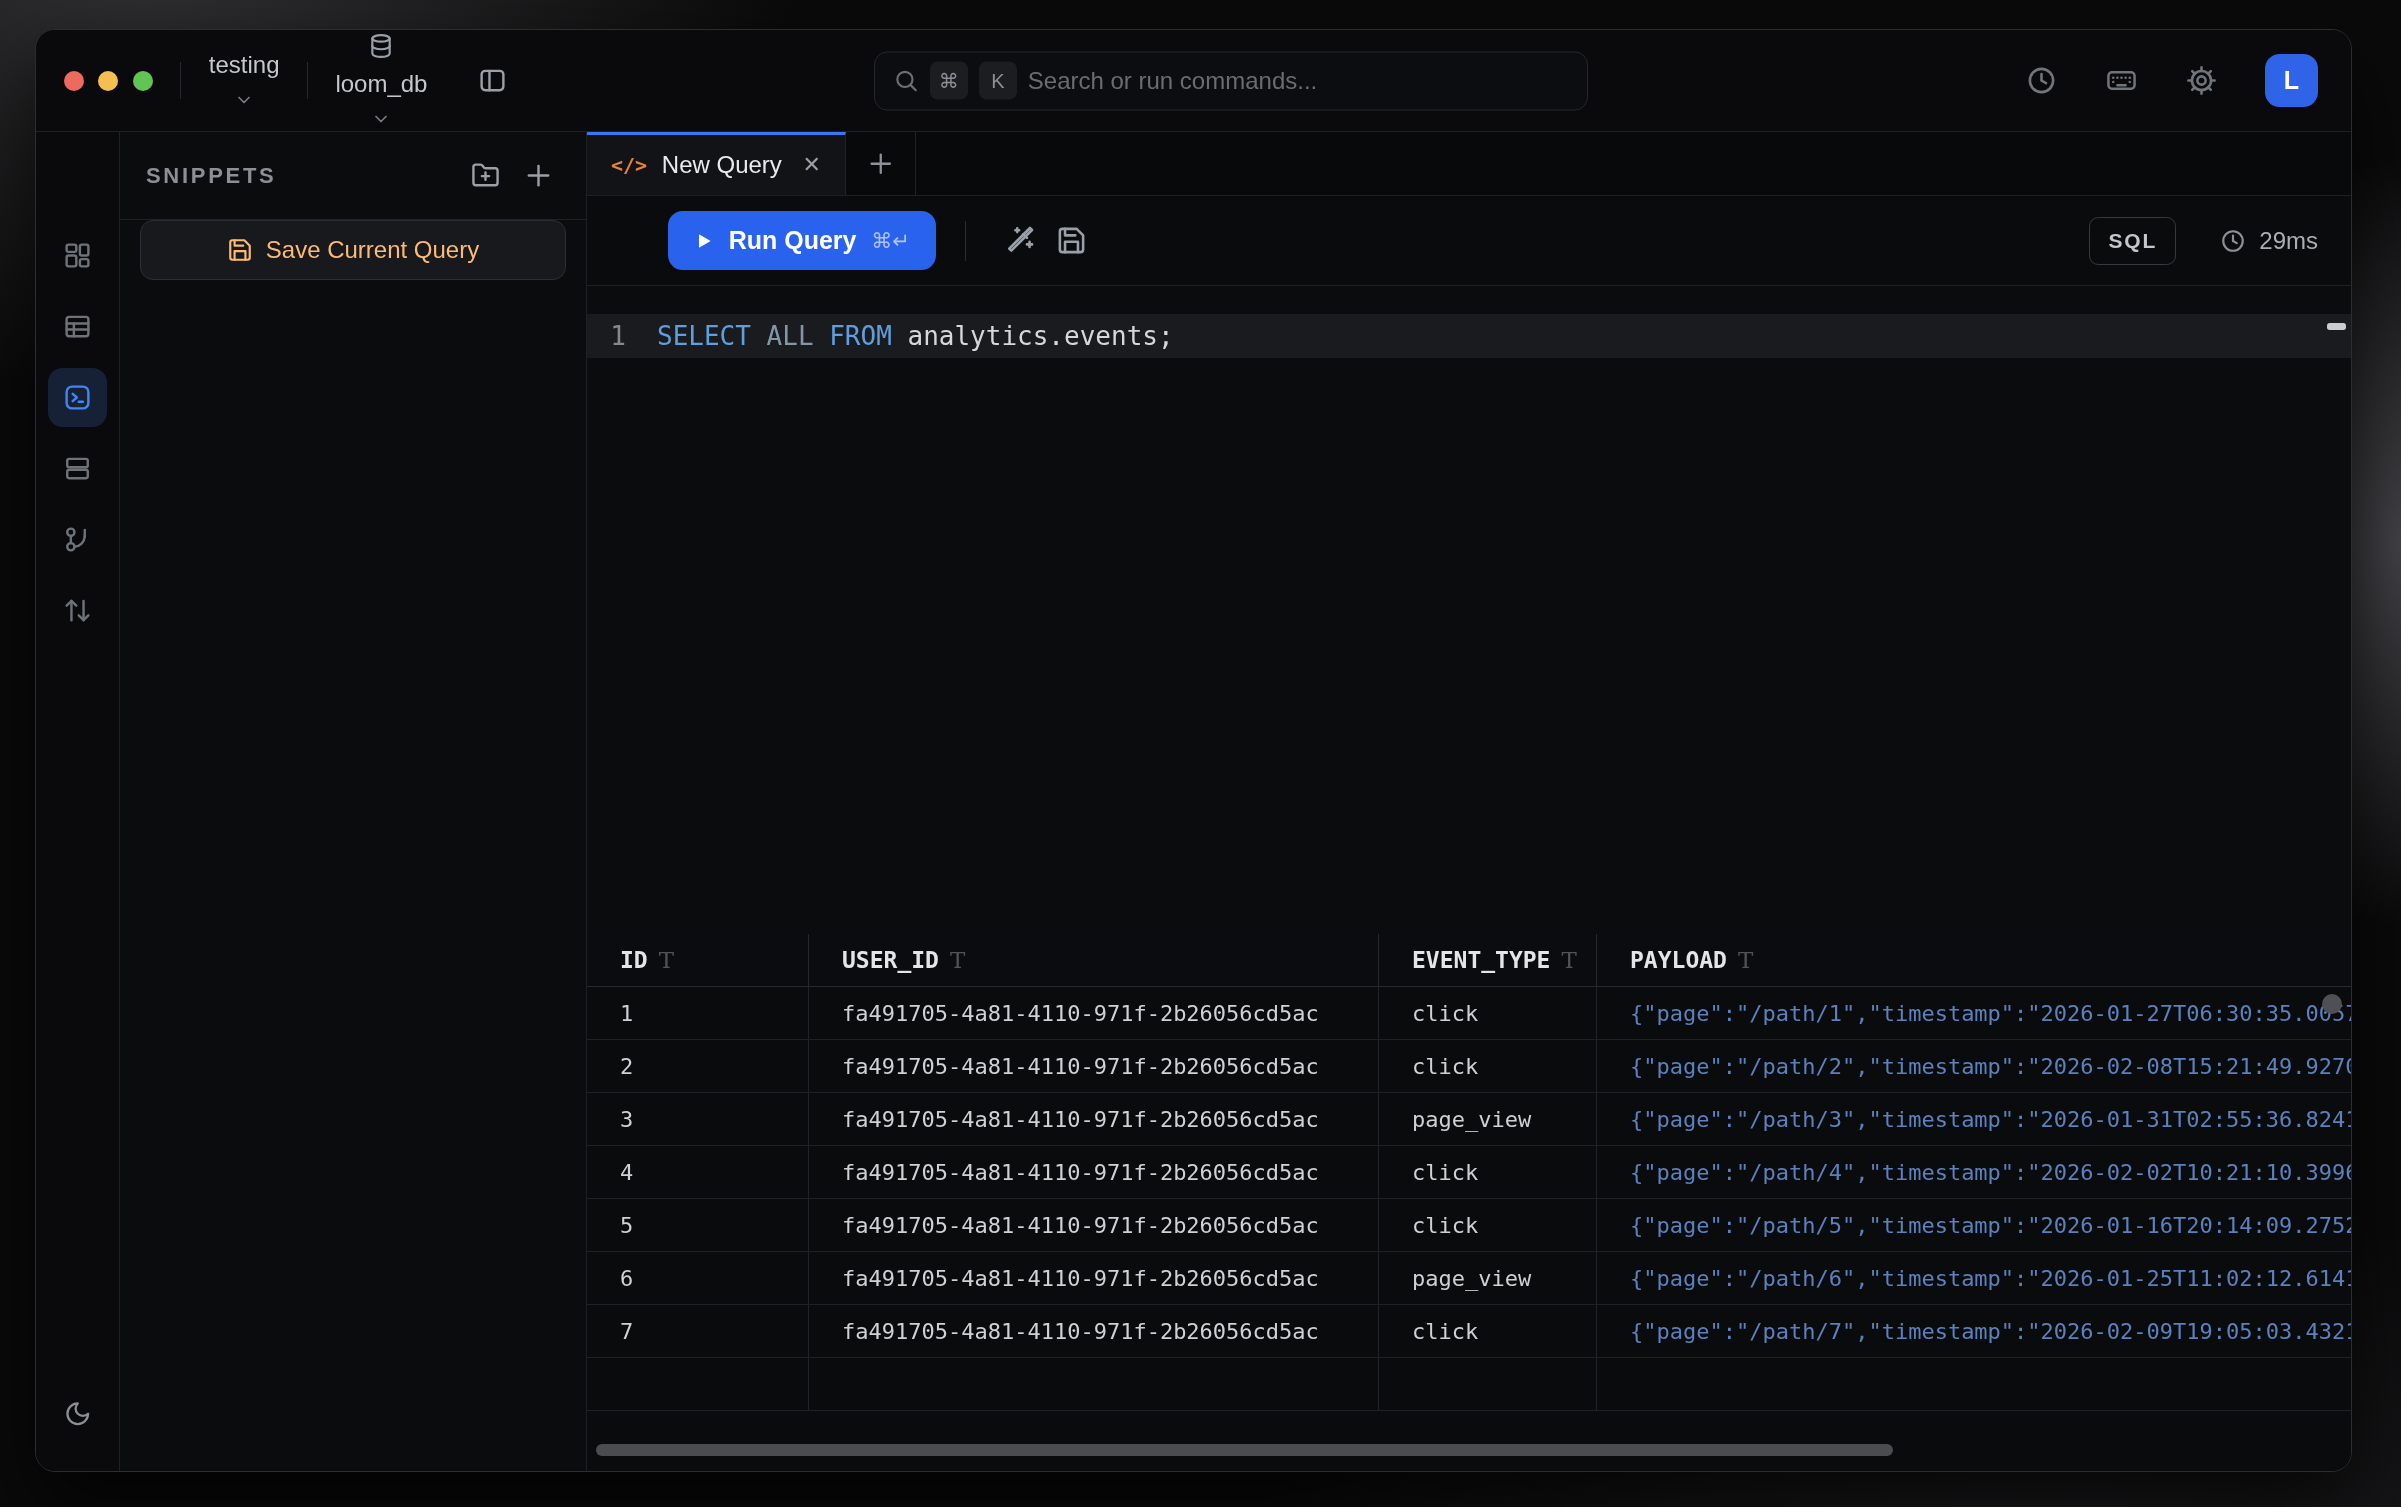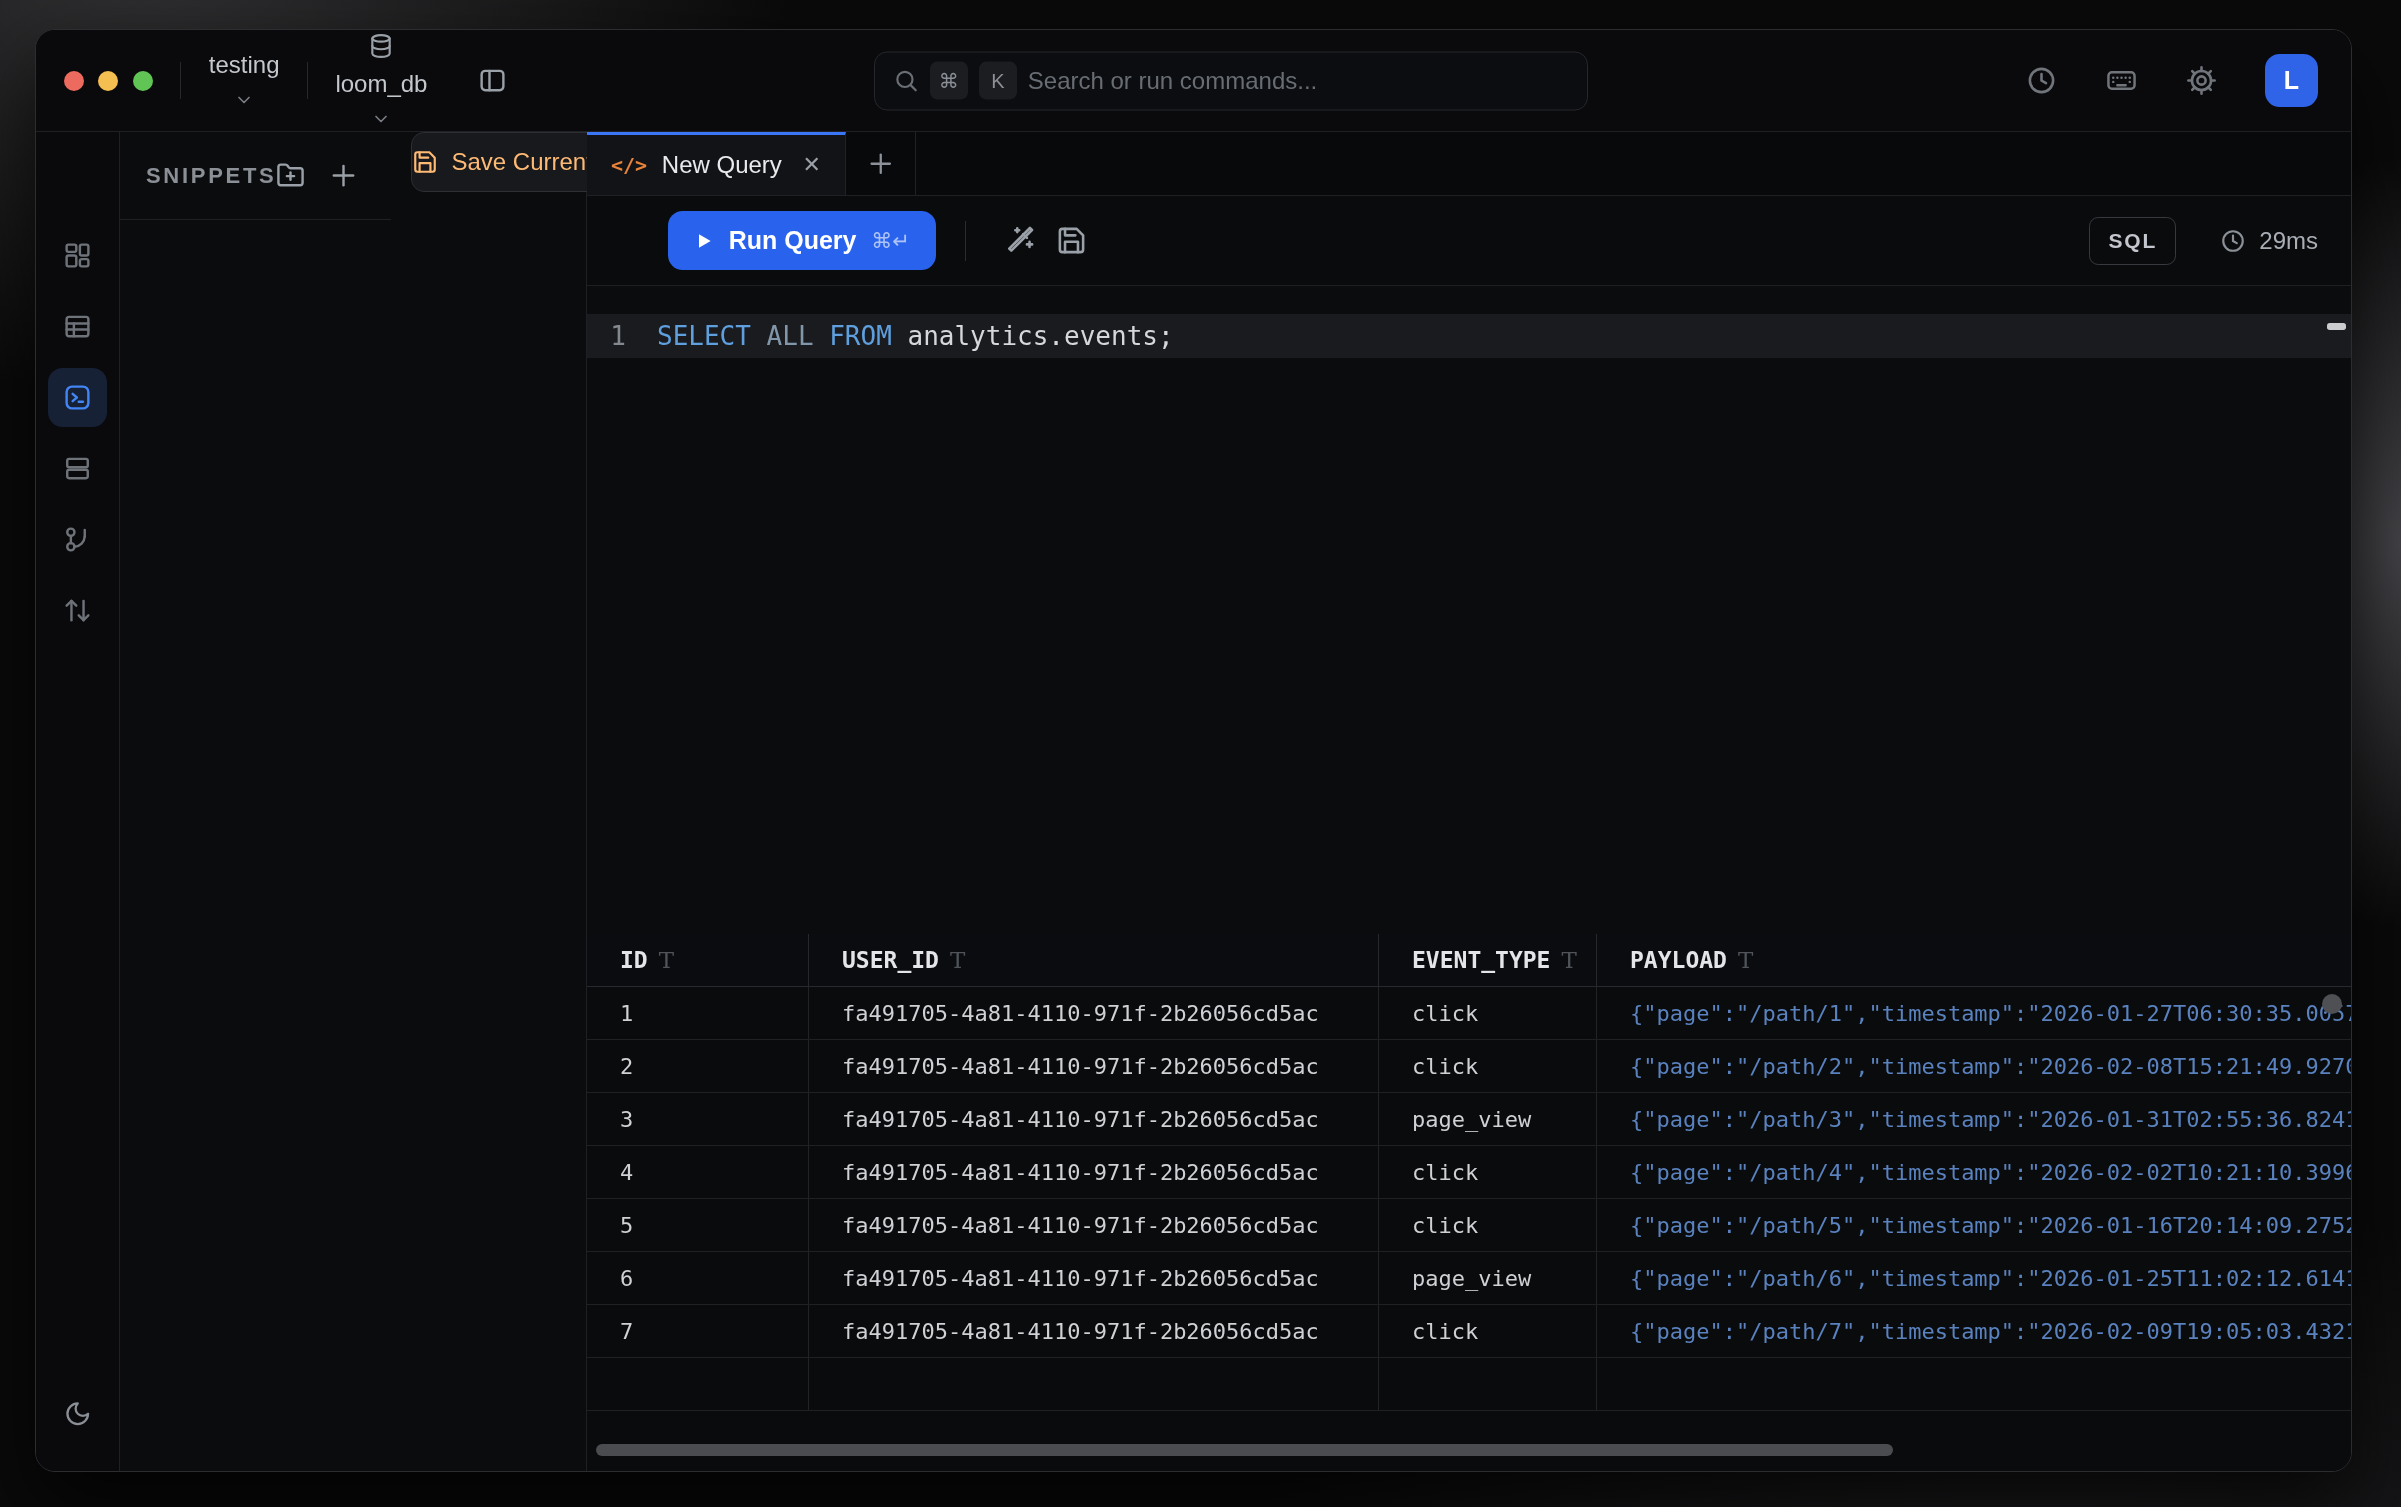--- a/index.html
+++ b/index.html
@@ -42,21 +42,21 @@
   
   .rail { width:84px; flex:none; border-right:0.9px solid #1e2024; display:flex; flex-direction:column;
     align-items:center; padding-top:94px; padding-bottom:27.5px; gap:12px; background:#0a0a0c; }
   .rail-btn { width:59px; height:59px; border-radius:14.7px; display:flex; align-items:center;
     justify-content:center; color:#6e7279; }
   .rail-btn.active { background:#172136; color:#4285f4; }
   .rail-spacer { flex:1; }
 
   
   .snips { width:467px; flex:none; border-right:0.9px solid #1e2024; background:#0b0c0e;
-    display:flex; flex-direction:row; }
+    display:flex; flex-direction:column; }
   .snips-head { height:88px; flex:none; border-bottom:0.9px solid #1f2125; display:flex;
     align-items:center; padding:0 33px 0 26px; }
   .snips-title { color:#8b9097; font-size:22px; font-weight:bold; letter-spacing:2.7px; }
   .snips-actions { margin-left:auto; display:flex; gap:24px; color:#9aa0a7; }
   .snips-body { flex:1; display:flex; flex-direction:column; align-items:center; justify-content:center;
     gap:24px; padding-bottom:421px; }
   .empty-ico { color:#2f3237; }
   .empty-text { width:421px; text-align:center; color:#5a5e66; font-size:23px; line-height:33px; }
   .snips-foot { flex:none; padding:0 20px 33px; }
   .save-btn { width:100%; height:60px; background:#18191d; border:0.9px solid #2d2f34; border-radius:13px;

